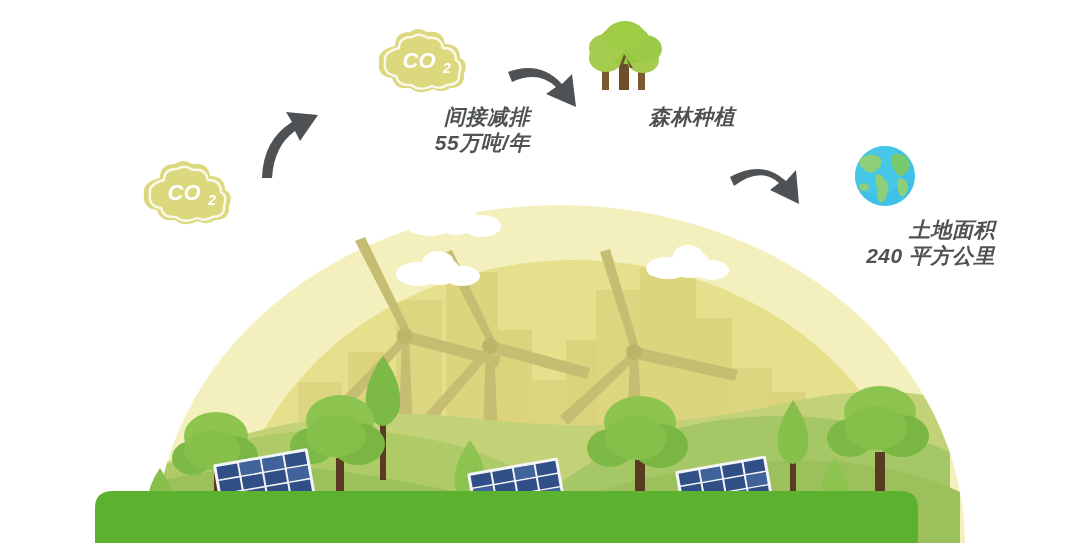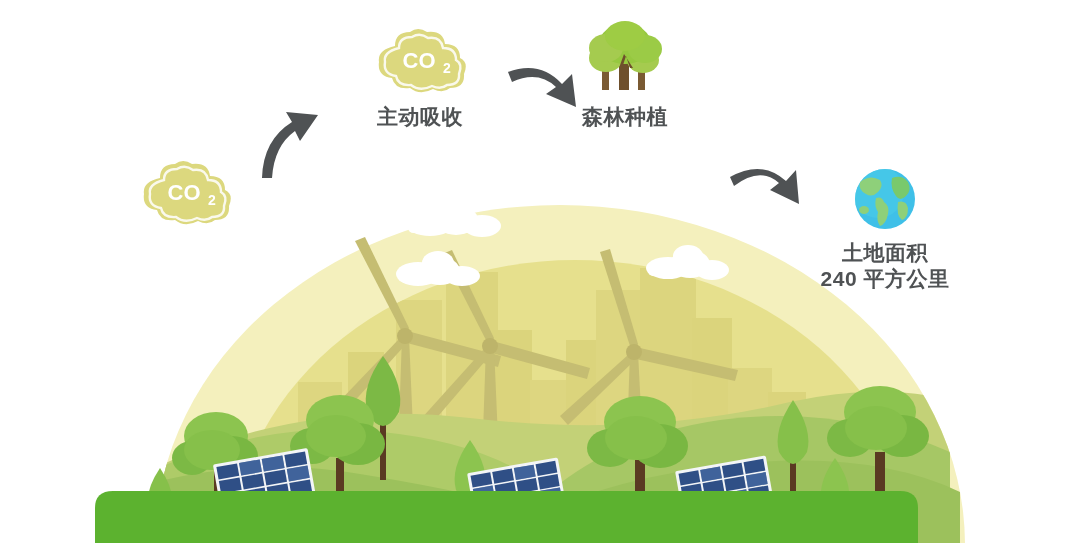--- a/index.html
+++ b/index.html
@@ -19,22 +19,23 @@
   }
   .scene-svg {
     position: absolute;
     left: 0;
     top: 0;
     width: 1080px;
     height: 543px;
   }
   .node {
     position: absolute;
-    text-align: center;
+    text-align: right;
     width: 220px;
+    font-style: italic;
   }
   .node-icon {
     display: block;
     margin: 0 auto 4px auto;
   }
   .node-label {
     display: block;
     font-size: 21px;
     font-weight: bold;
     color: #4f5254;
@@ -47,21 +48,21 @@
     font-size: 21px;
     font-weight: bold;
     color: #4f5254;
     line-height: 1.26;
     letter-spacing: 0.5px;
     white-space: nowrap;
   }
   #node-absorb  { left: 75px;  top: 160px; }
   #node-reduce  { left: 310px; top: 28px;  }
   #node-forest  { left: 515px; top: 18px;  }
-  #node-land    { left: 775px; top: 162px; }
+  #node-land    { left: 775px; top: 139px; }
 </style>
 </head>
 <body>
 
 <div id="canvas">
 
   <svg class="scene-svg" viewBox="0 0 1080 543">
     <defs>
       <clipPath id="domeClipOuter">
         <ellipse cx="560" cy="545" rx="405" ry="340"></ellipse>
@@ -337,21 +338,22 @@
     <svg class="node-icon" width="110" height="72" viewBox="0 0 110 72">
       <path d="M30 18 Q30 4 45 4 Q53 -2 62 4 Q78 2 80 16 Q95 16 95 30 Q104 34 99 46
                Q100 60 85 60 Q78 66 68 61 Q55 68 45 60 Q30 62 27 50 Q12 48 14 34
                Q12 22 30 18 Z" fill="#dcd87e"></path>
       <path d="M34 20 Q34 9 47 9 Q55 4 63 10 Q76 8 78 20 Q91 20 91 32 Q98 36 94 46
                Q95 57 82 57 Q76 62 67 58 Q55 64 46 57 Q33 58 31 48 Q18 46 20 34
                Q18 24 34 20 Z" fill="none" stroke="#ffffff" stroke-width="2.4" opacity="0.85"></path>
       <text x="54" y="40" text-anchor="middle" font-family="'Liberation Sans', sans-serif" font-size="22" font-weight="bold" fill="#ffffff">CO</text>
       <text x="82" y="45" text-anchor="middle" font-family="'Liberation Sans', sans-serif" font-size="14" font-weight="bold" fill="#ffffff">2</text>
     </svg>
-    <span class="node-label">主动吸收</span>
+    <span class="node-label">间接减排</span>
+    <span class="node-value">55万吨/年</span>
   </div>
 
   <div class="node" id="node-forest">
     <svg class="node-icon" width="100" height="82" viewBox="0 0 100 82">
       <rect x="27" y="44" width="7" height="28" fill="#7a5a33"></rect>
       <rect x="63" y="46" width="7" height="26" fill="#7a5a33"></rect>
       <rect x="44" y="36" width="10" height="36" fill="#6e4f2c"></rect>
       <ellipse cx="31" cy="40" rx="17" ry="14" fill="#a5cb4f"></ellipse>
       <ellipse cx="68" cy="42" rx="16" ry="13" fill="#a5cb4f"></ellipse>
       <ellipse cx="50" cy="26" rx="26" ry="20" fill="#96c83f"></ellipse>

